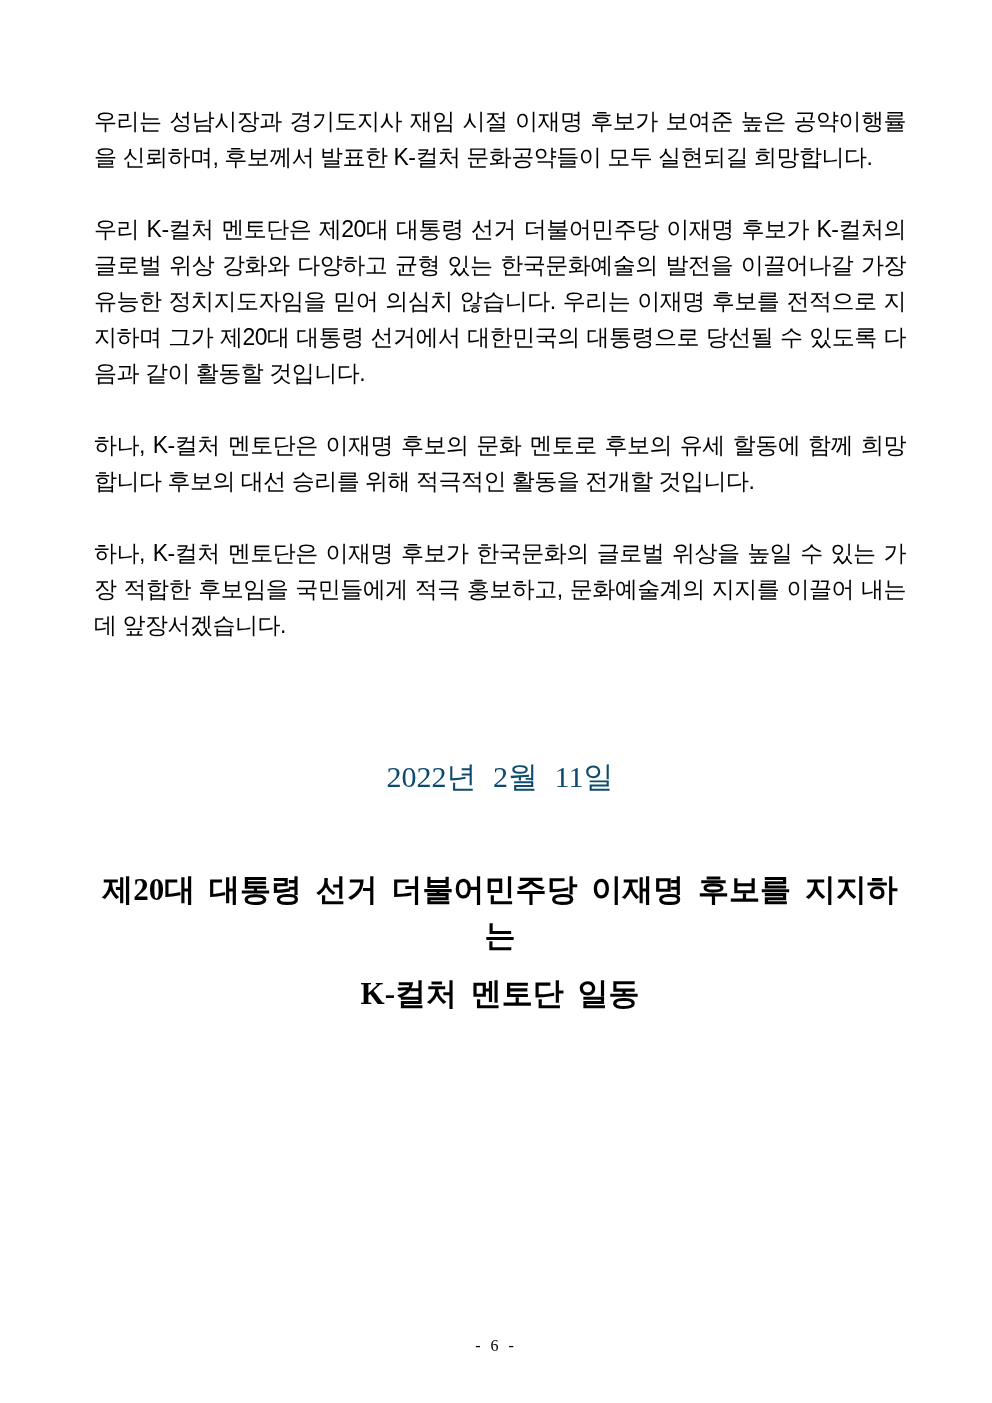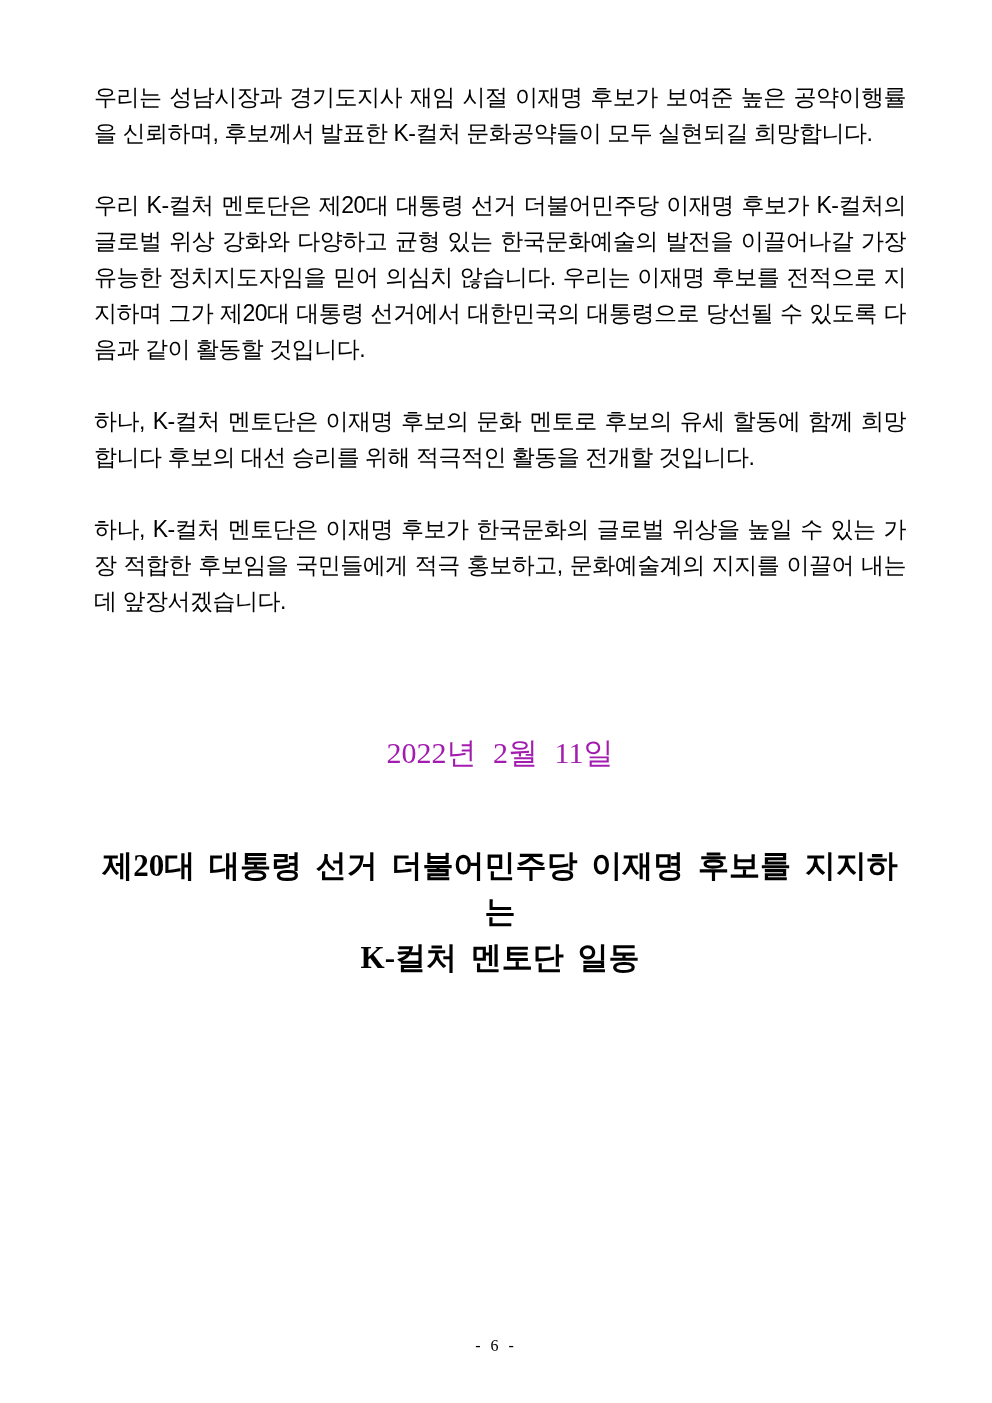--- a/index.html
+++ b/index.html
@@ -13,40 +13,40 @@
     height: 1403px;
     background: #ffffff;
     color: #000000;
     overflow: hidden;
   }
   .content {
     position: absolute;
     top: 0;
     left: 94px;
     width: 812px;
-    padding-top: 79px;
+    padding-top: 103px;
   }
   .body-para {
     margin: 0 0 36px 0;
     font-family: "Liberation Sans", sans-serif;
     font-size: 23px;
     line-height: 36px;
     text-align: justify;
     text-align-last: left;
     letter-spacing: -0.5px;
     color: #000000;
   }
   .date-line {
     margin-top: 114px;
     text-align: center;
     font-family: "Liberation Serif", serif;
     font-size: 30px;
     line-height: 40px;
     word-spacing: 9px;
-    color: #a21caf;
+    color: #0c4a6e;
   }
   .signature {
     margin-top: 70px;
     text-align: center;
     font-family: "Liberation Serif", serif;
     font-weight: bold;
     font-size: 31px;
     line-height: 46px;
     word-spacing: 6px;
     color: #000000;
@@ -70,17 +70,17 @@
 <div class="page">
   <div class="content">
     <p class="body-para">우리는 성남시장과 경기도지사 재임 시절 이재명 후보가 보여준 높은 공약이행률을 신뢰하며, 후보께서 발표한 K-컬처 문화공약들이 모두 실현되길 희망합니다.</p>
     <p class="body-para">우리 K-컬처 멘토단은 제20대 대통령 선거 더불어민주당 이재명 후보가 K-컬처의 글로벌 위상 강화와 다양하고 균형 있는 한국문화예술의 발전을 이끌어나갈 가장 유능한 정치지도자임을 믿어 의심치 않습니다. 우리는 이재명 후보를 전적으로 지지하며 그가 제20대 대통령 선거에서 대한민국의 대통령으로 당선될 수 있도록 다음과 같이 활동할 것입니다.</p>
     <p class="body-para">하나, K-컬처 멘토단은 이재명 후보의 문화 멘토로 후보의 유세 할동에 함께 희망합니다 후보의 대선 승리를 위해 적극적인 활동을 전개할 것입니다.</p>
     <p class="body-para">하나, K-컬처 멘토단은 이재명 후보가 한국문화의 글로벌 위상을 높일 수 있는 가장 적합한 후보임을 국민들에게 적극 홍보하고, 문화예술계의 지지를 이끌어 내는 데 앞장서겠습니다.</p>
 
     <div class="date-line">2022년 2월 11일</div>
 
     <div class="signature">제20대 대통령 선거 더불어민주당 이재명 후보를 지지하는</div>
-    <div class="signature" style="margin-top: 0;">K-컬처 멘토단 일동</div>
+    <div class="signature" style="margin-top: 12px;">K-컬처 멘토단 일동</div>
   </div>
 
   <div class="page-number">- 6 -</div>
 </div>
 
 </body></html>

